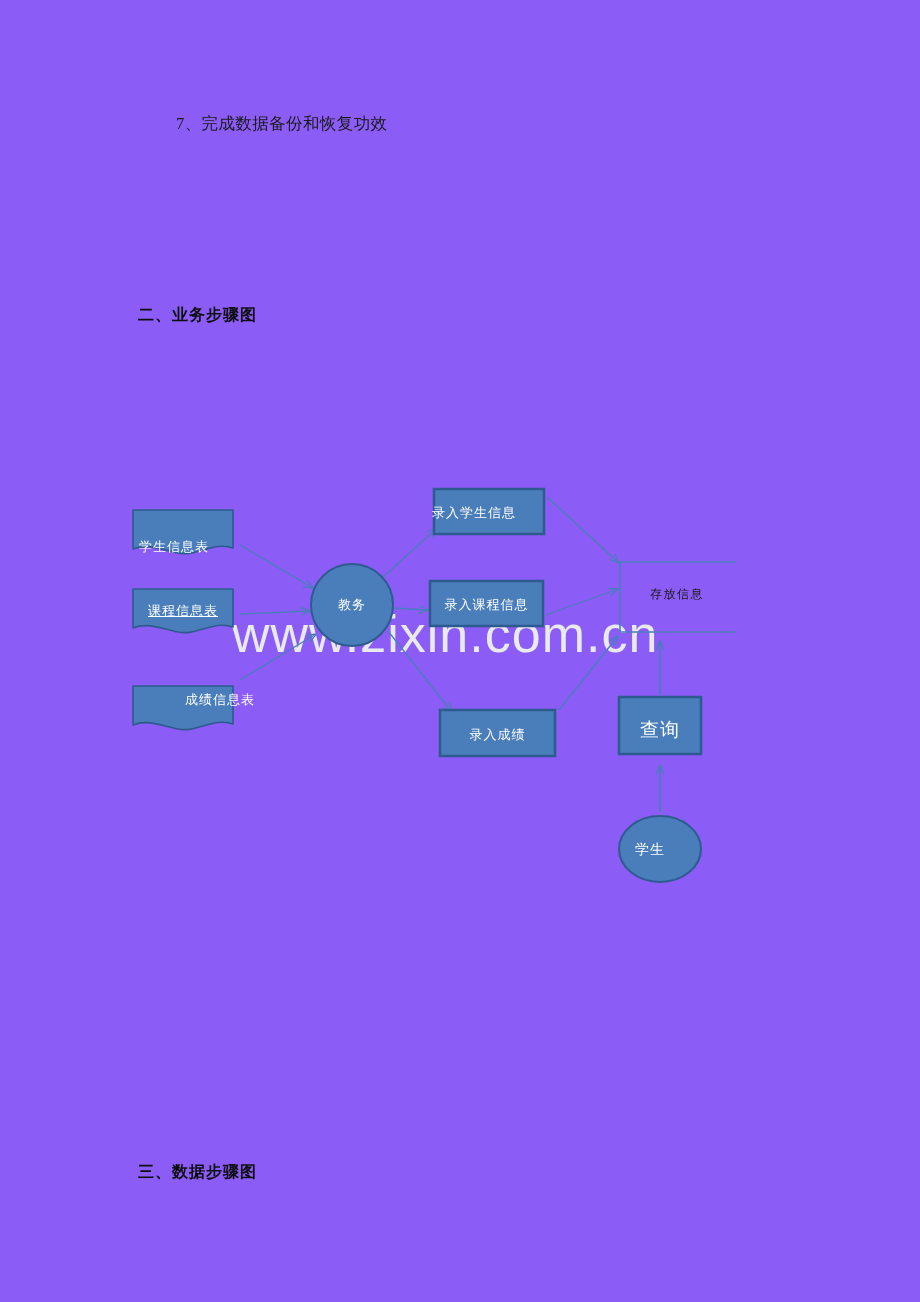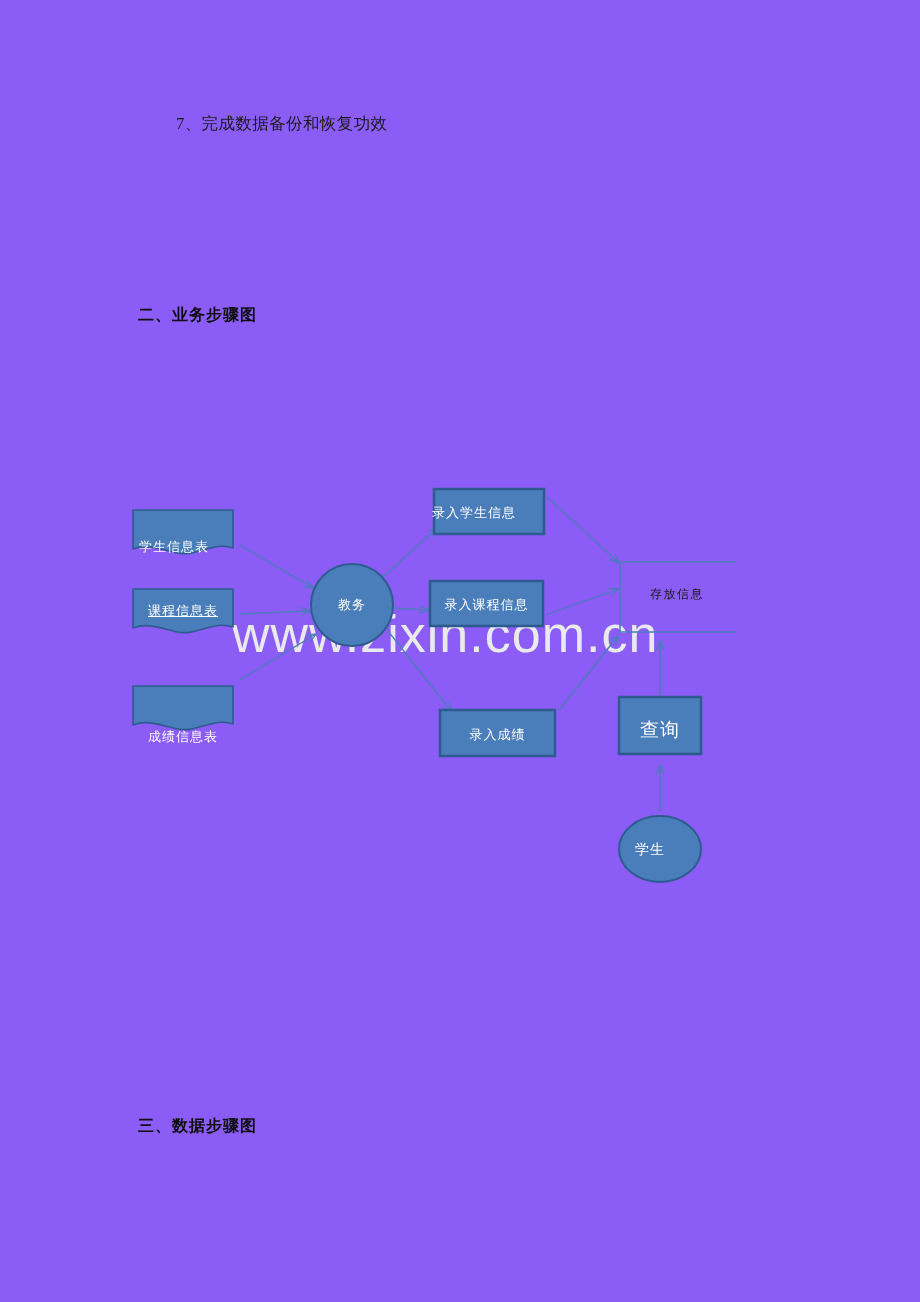--- a/index.html
+++ b/index.html
@@ -30,21 +30,21 @@
   }
   .section-heading {
     position: absolute;
     font-size: 16px;
     font-weight: bold;
     color: #0d0d0d;
     letter-spacing: 1px;
     white-space: nowrap;
   }
   #heading-business { left: 138px; top: 305px; }
-  #heading-data     { left: 138px; top: 1116px; text-align: center; }
+  #heading-data     { left: 138px; top: 1162px; text-align: center; }
 
   
   .watermark {
     position: absolute;
     left: 232px;
     top: 604px;
     font-size: 52px;
     font-family: "Liberation Sans", "DejaVu Sans", sans-serif;
     color: #e8eaed;
     letter-spacing: 1px;
@@ -167,21 +167,21 @@
 
       <g>
         <ellipse cx="660" cy="849" rx="41" ry="33" fill="#4a7ebb" stroke="#2e5b8f" stroke-width="2"></ellipse>
       </g>
     </svg>
 
     <div class="node-label" style="left:133px; top:538px; width:76px;text-align:right;">学生信息表</div>
 
     <div class="node-label" style="left:133px; top:602px; width:100px;text-decoration:underline;">课程信息表</div>
 
-    <div class="node-label" style="left:133px; top:728px; width:100px;">成绩信息表</div>
+    <div class="node-label" style="left:133px; top:691px; width:100px;padding-left:37px;">成绩信息表</div>
 
     <div class="node-label" style="left:311px; top:596px; width:82px;">教务</div>
 
     <div class="node-label" style="left:425px; top:504px; width:98px;">录入学生信息</div>
 
     <div class="node-label" style="left:430px; top:596px; width:113px;">录入课程信息</div>
 
     <div class="node-label" style="left:440px; top:726px; width:115px;">录入成绩</div>
 
     <div class="store-label" style="left:650px; top:586px;">存放信息</div>

